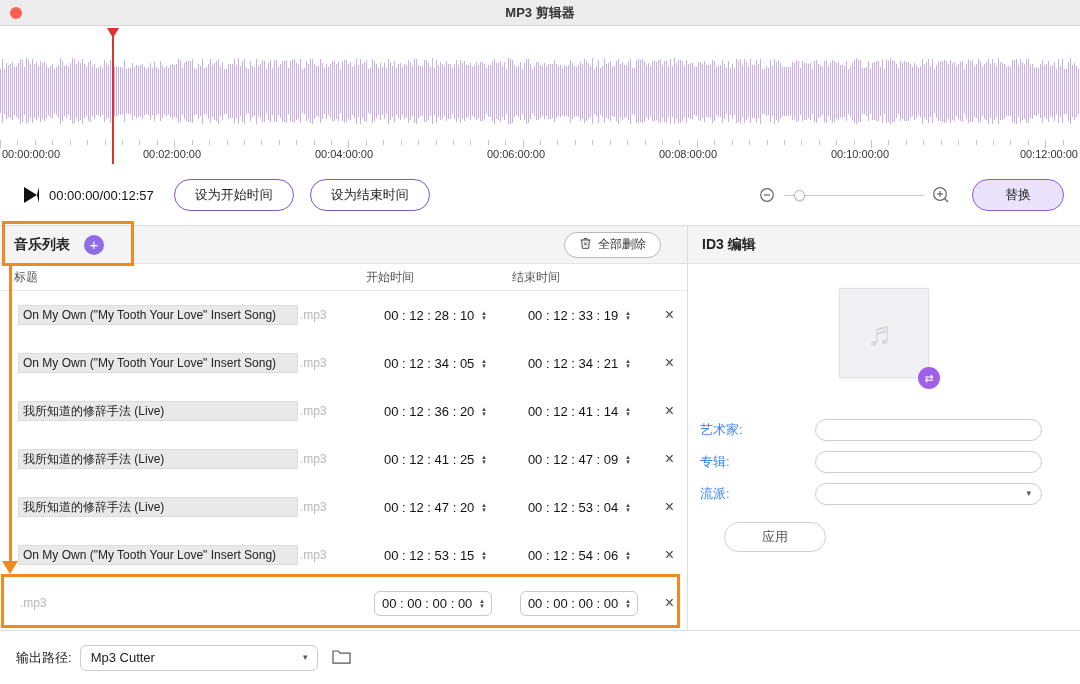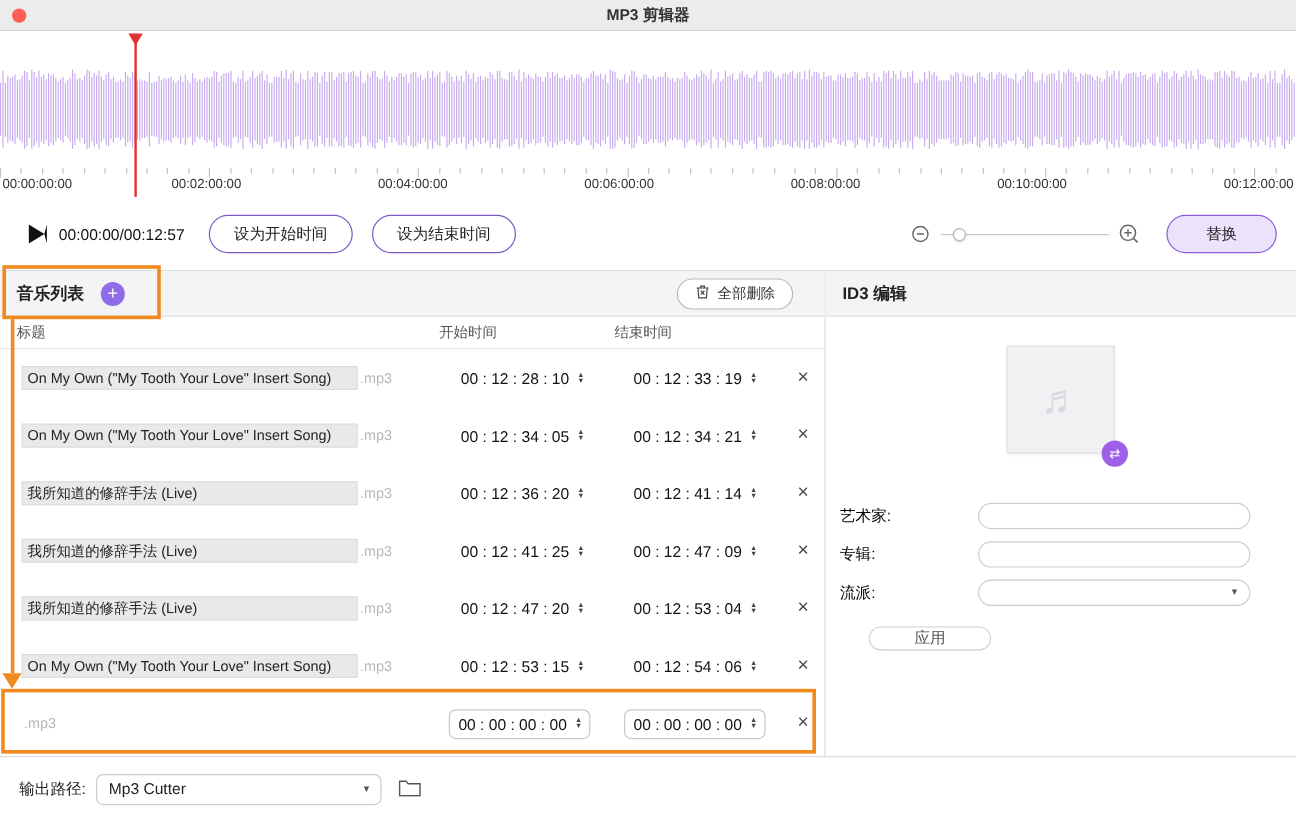--- a/index.html
+++ b/index.html
@@ -83,27 +83,27 @@
   
   .album-wrap{margin:24px auto 0;position:relative;width:90px;height:90px;flex:none}
   .album-box{width:90px;height:90px;background:#f1f1f4;border:1px solid #e2e2e6;
              box-shadow:0 1px 4px rgba(0,0,0,.08);display:flex;align-items:center;justify-content:center}
   .note-glyph{font-size:34px;color:#d8d8de}
   .swap-btn{position:absolute;right:-11px;bottom:-11px;width:22px;height:22px;border-radius:50%;
             background:#a05fe8;color:#fff;border:none;font-size:11px;display:flex;align-items:center;
             justify-content:center;cursor:pointer}
   .fields{margin-top:36px}
   .field{display:flex;align-items:center;height:32px;padding:0 38px 0 12px;font-size:13px}
-  .field label{width:115px;flex:none;color:#000000}
+  .field label{width:115px;flex:none;color:#3b82f6}
   .input{flex:1;height:22px;border:1px solid #cecece;border-radius:11px;background:#fff;position:relative}
   .input .chev{position:absolute;right:10px;top:4px;font-size:9px;color:#555;font-style:normal}
   .track-zone{flex:1;display:flex;align-items:center}
   .track-zone .input{flex:1}
   .slash{margin:0 9px;color:#333;font-size:14px}
-  .apply-btn{margin:12px 0 0 36px;width:102px;height:20px;border:1px solid #d0d0d0;border-radius:15px;
+  .apply-btn{margin:12px 0 0 36px;width:102px;height:30px;border:1px solid #d0d0d0;border-radius:15px;
              background:#fff;font-size:13px;color:#555;cursor:pointer;font-family:inherit}
 
   
   .footer{height:54px;border-top:1px solid #ddd;display:flex;align-items:center;padding:0 16px;background:#fff}
   .footer .out-label{font-size:13px;color:#222;white-space:nowrap}
   .out-select{width:238px;height:26px;border:1px solid #ccc;border-radius:6px;margin-left:8px;
               display:flex;align-items:center;padding:0 10px;font-size:13px;color:#222;position:relative;cursor:pointer}
   .out-select .chev{position:absolute;right:9px;top:6px;font-size:9px;color:#555;font-style:normal}
   .folder-btn{margin-left:14px;background:none;border:none;cursor:pointer;display:flex;align-items:center}
   .export-btn{margin-left:auto;width:112px;height:30px;border:none;border-radius:15px;background:#8d67ea;

